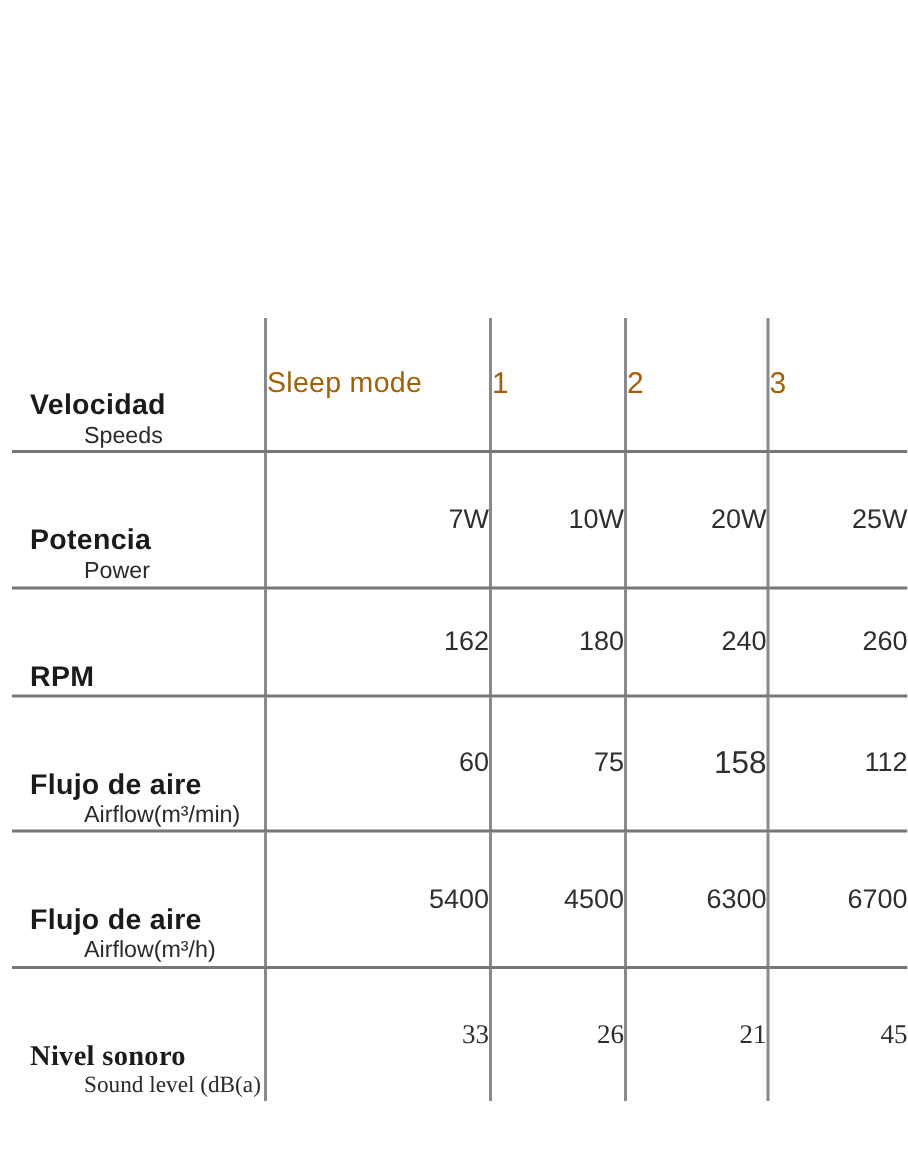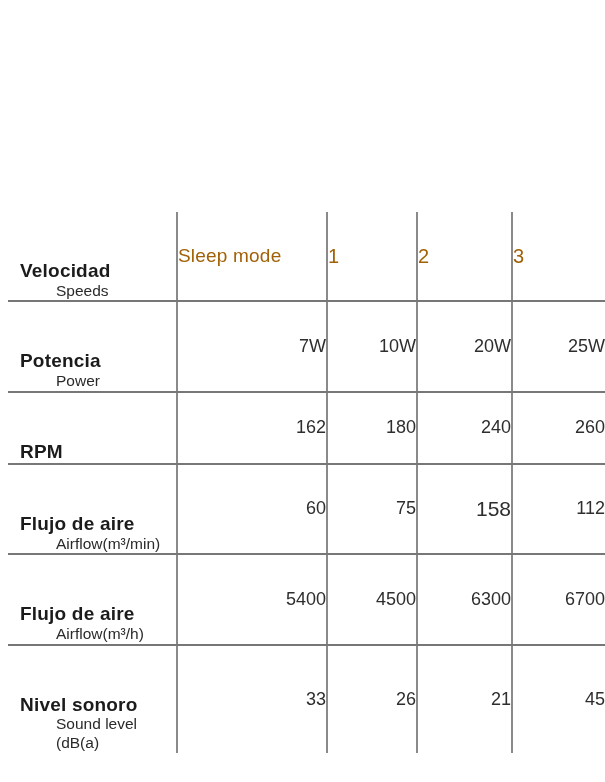--- a/index.html
+++ b/index.html
@@ -27,21 +27,21 @@
   col.c-sleep { width: 150px; }
   col.c-1 { width: 90px; }
   col.c-2 { width: 95px; }
   col.c-3 { width: 93px; }
 
   tr.r-header  { height: 56px; }
   tr.r-power   { height: 55px; }
   tr.r-rpm     { height: 66px; }
   tr.r-airmin  { height: 55px; }
   tr.r-airh    { height: 57px; }
-  tr.r-sound   { height: 56px; }
+  tr.r-sound   { height: 56px; font-family: Liberation Serif, serif; }
 
   th, td {
     padding: 0;
     vertical-align: middle;
     font-weight: normal;
   }
   
   .v-sep { border-right: 2px solid #8a8a8a; }
   
   tr:not(:last-child) > th,

